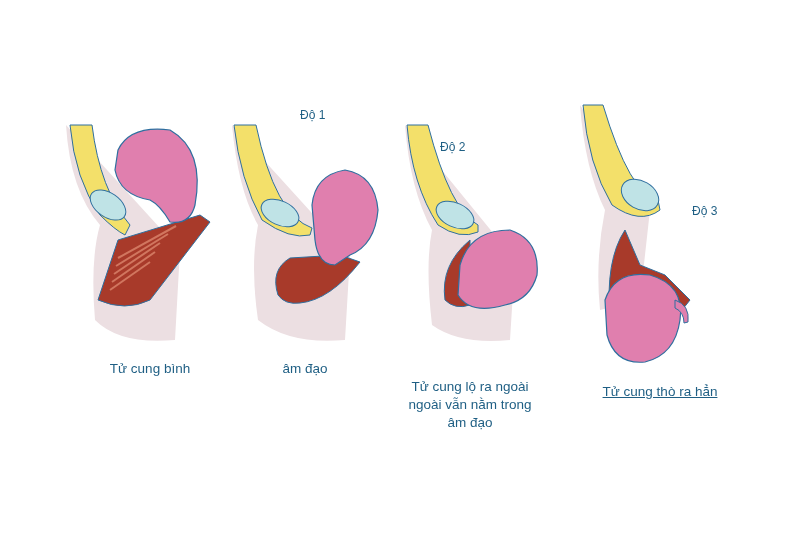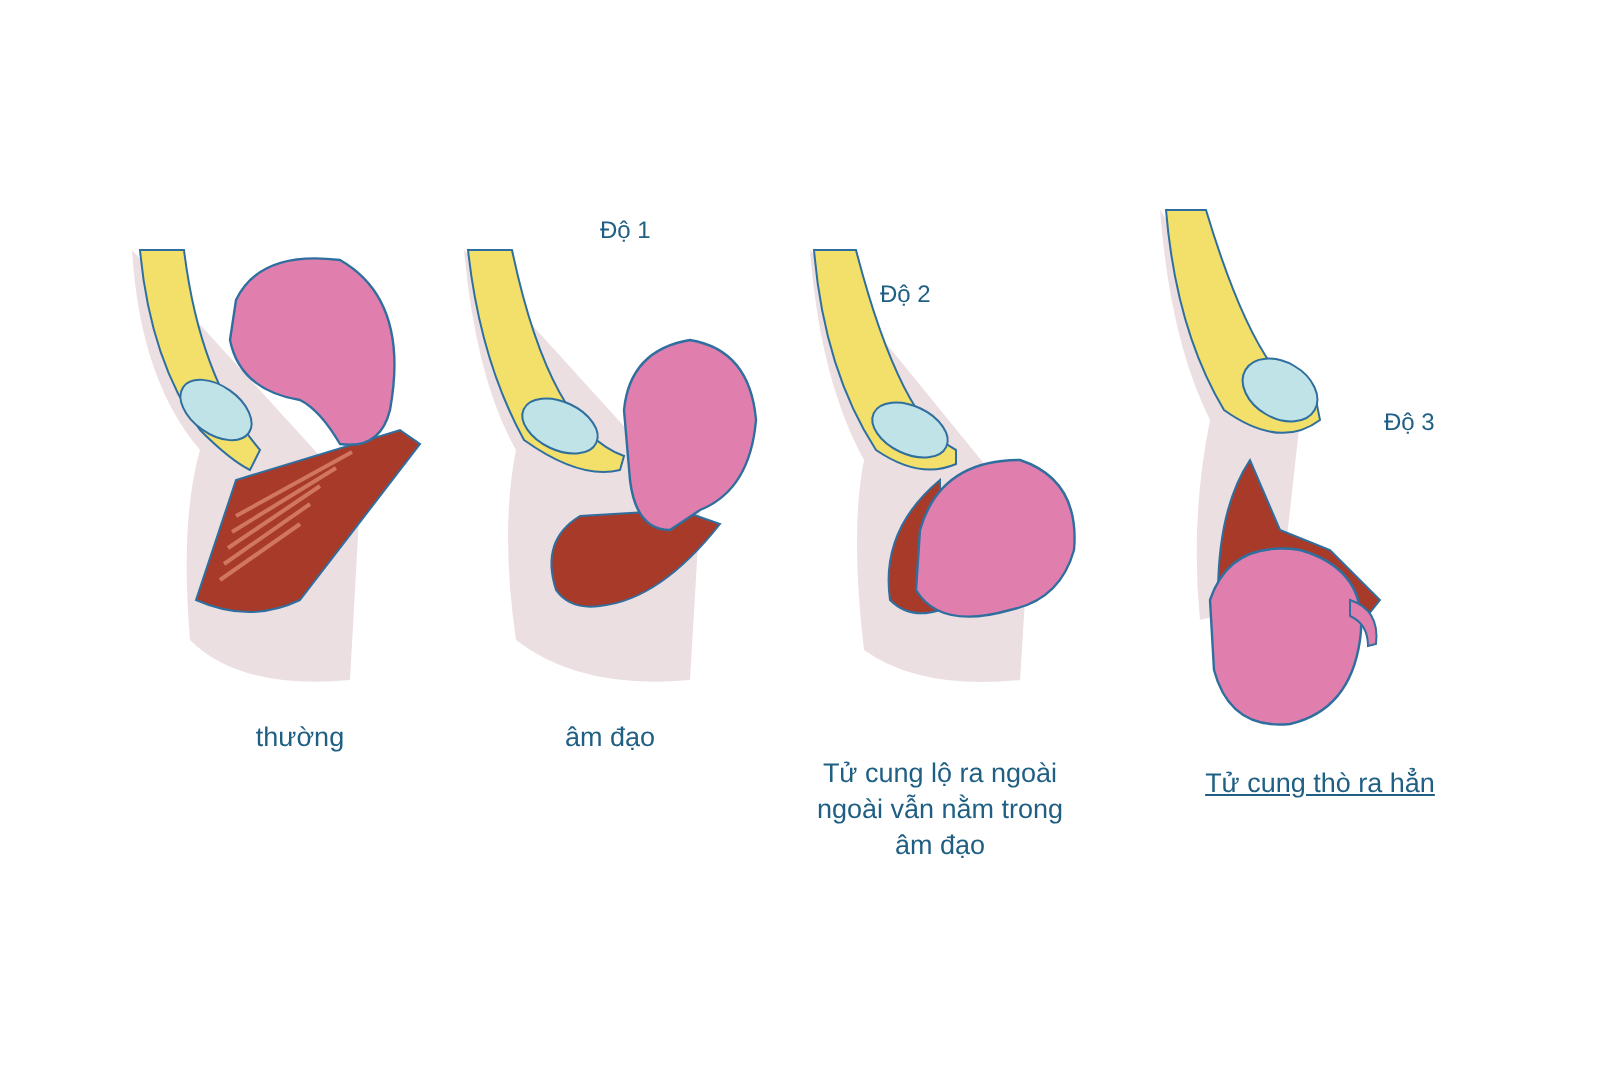--- a/index.html
+++ b/index.html
@@ -23,21 +23,21 @@
     <g stroke="#d1765f" stroke-width="2">
       <line x1="110" y1="290" x2="150" y2="262"></line>
         <line x1="112" y1="282" x2="155" y2="252"></line>
       <line x1="114" y1="274" x2="160" y2="243"></line>
         <line x1="116" y1="266" x2="168" y2="234"></line>
       <line x1="118" y1="258" x2="176" y2="226"></line>
     </g>
     <path d="M118 150 Q130 125 170 130 Q205 150 195 205 Q190 225 170 222 Q160 205 150 200 Q120 195 115 170 Z" fill="#e07fae" stroke="#2f6f9f" stroke-width="1.2"></path>
   </svg>
   <div class="caption" style="left:70px; top:360px; width:160px;">
-    <div>thường</div>
+    <div>Tử cung bình</div>
   </div>
 </div>
 
 <div class="panel">
   <div class="stage-label" style="left:268px; top:108px;margin-left:32px;">Độ 1</div>
   <svg width="800" height="535">
     <path d="M232 125 Q238 190 258 225 Q250 265 258 320 Q290 345 345 340 L350 255 Z" fill="#ecdfe2"></path>
     <path d="M234 125 Q240 180 262 220 Q290 240 310 235 L312 228 Q275 215 256 125 Z" fill="#f3e06a" stroke="#2f6f9f"></path>
     <ellipse cx="280" cy="213" rx="20" ry="12" fill="#bfe3e6" stroke="#2f6f9f" transform="rotate(25 280 213)"></ellipse>
     <path d="M278 295 Q270 270 290 258 L340 255 L360 262 Q330 300 300 303 Q285 305 278 295 Z" fill="#a83a2a" stroke="#2f6f9f"></path>

